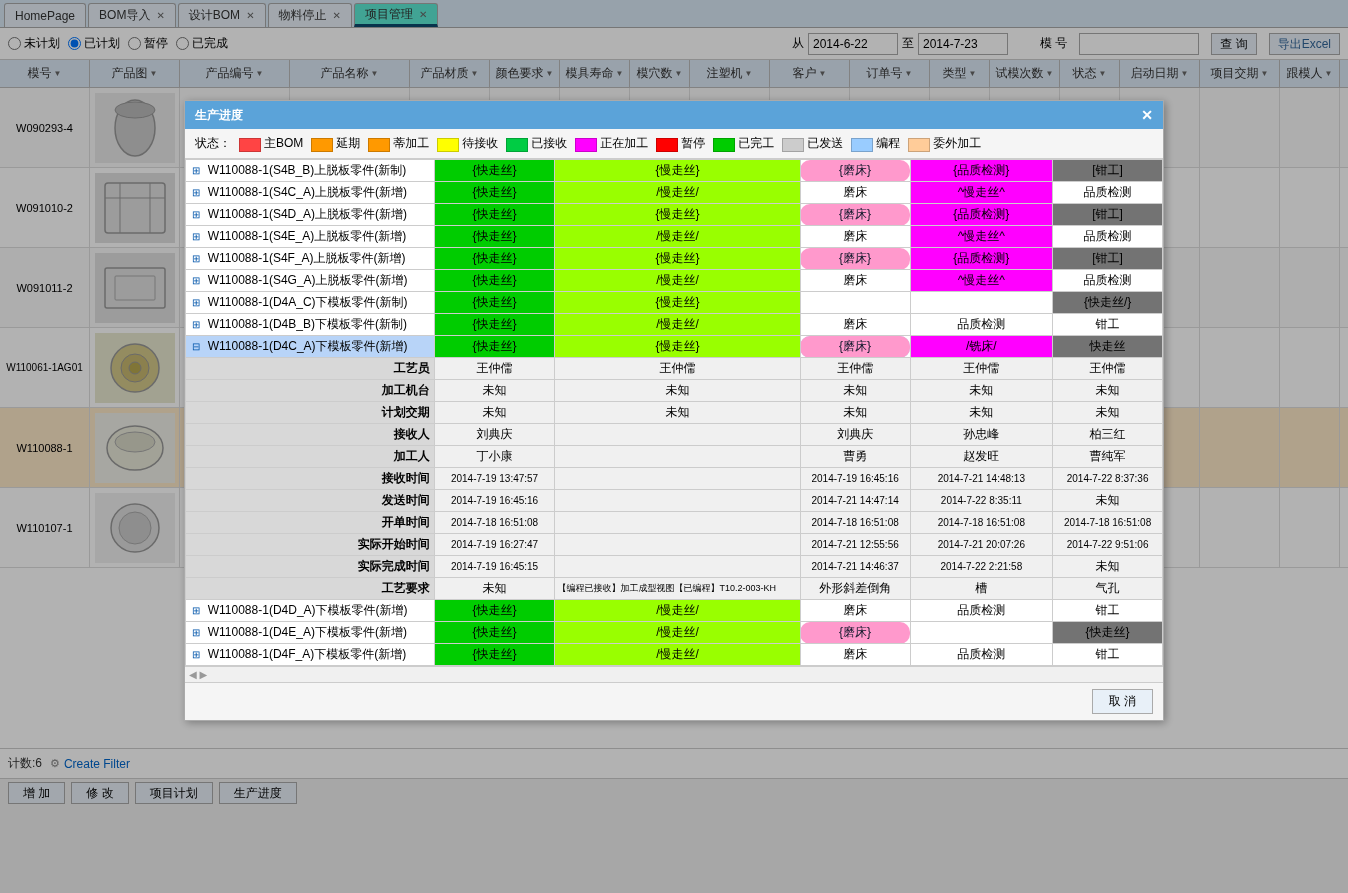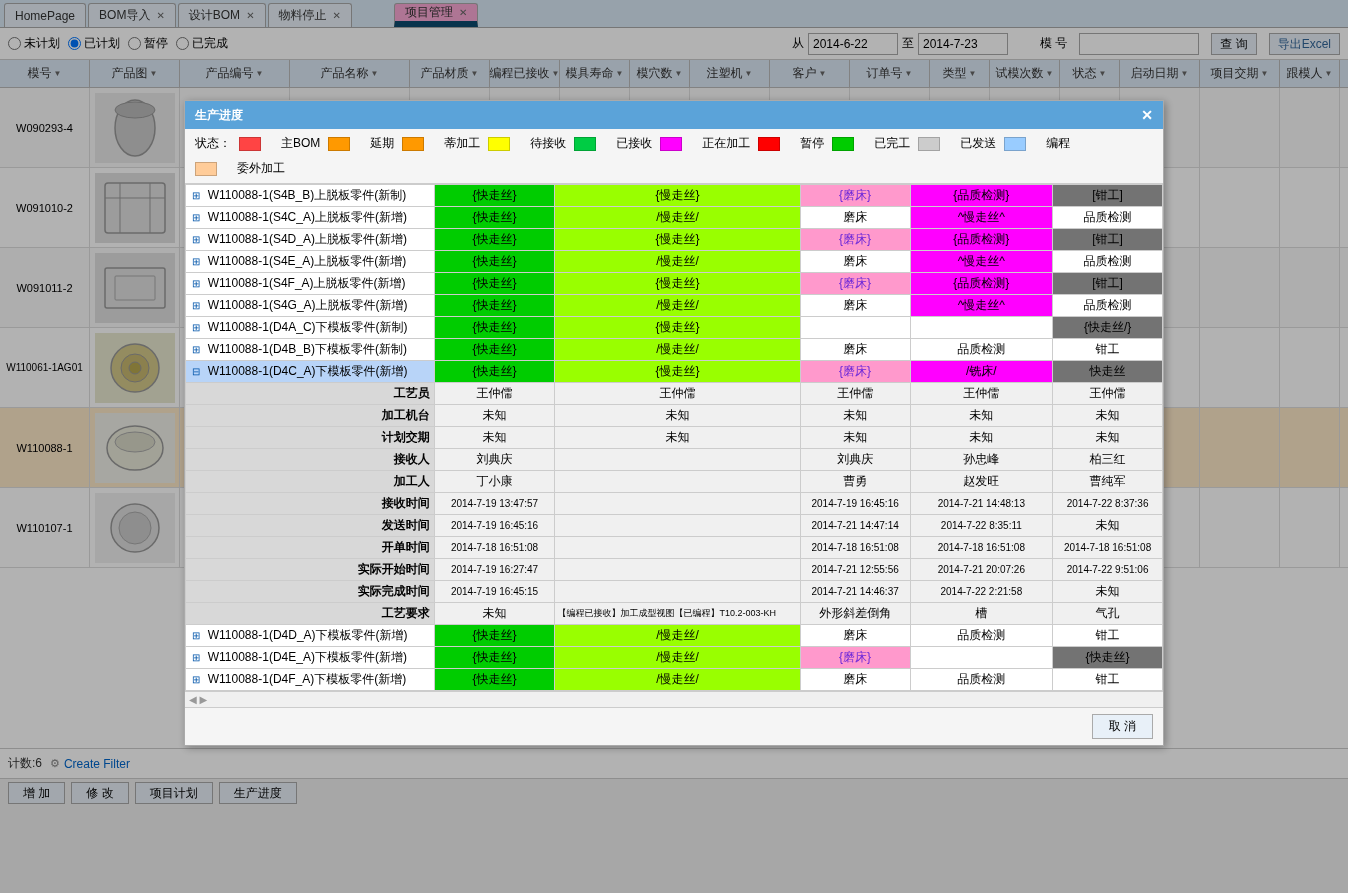--- a/index.html
+++ b/index.html
@@ -1,21 +1,21 @@
 <!DOCTYPE html>
 <html><head>
   <meta charset="utf-8">
   <style>
     * { box-sizing: border-box; margin: 0; padding: 0; font-family: 'Microsoft YaHei', SimSun, sans-serif; font-size: 12px; }
     body { background: #f0f0f0; overflow: hidden; width: 1348px; height: 893px; }
 
     
     .tab-bar { display: flex; align-items: flex-end; background: #d9e8f5; height: 28px; border-bottom: 1px solid #aaa; padding-left: 4px; }
     .tab { display: flex; align-items: center; height: 24px; padding: 0 10px; background: #e8f0f8; border: 1px solid #aaa; border-bottom: none; margin-right: 2px; cursor: pointer; border-radius: 3px 3px 0 0; font-size: 12px; color: #333; }
-    .tab.active { background: #f9a8d4; border-bottom: 6px solid #0c4a6e; z-index: 1; margin-left: 40px; }
+    .tab.active { background: #5eead4; border-bottom: 3px solid #0c4a6e; z-index: 1; }
     .tab .close-btn { margin-left: 6px; color: #666; font-size: 10px; cursor: pointer; }
 
     
     .toolbar { display: flex; align-items: center; height: 32px; background: #fff; border-bottom: 1px solid #ccc; padding: 0 8px; gap: 12px; }
     .radio-group { display: flex; align-items: flex-start; gap: 8px; }
     .radio-label { display: flex; align-items: center; gap: 3px; cursor: pointer; }
     .date-range { display: flex; align-items: center; gap: 4px; margin-left: auto; }
     .date-input { border: 1px solid #aaa; padding: 2px 4px; width: 90px; height: 22px; }
     .search-btn { background: #e8f0f8; border: 1px solid #aaa; padding: 2px 8px; cursor: pointer; height: 22px; }
     .export-btn { background: #e8f0f8; border: 1px solid #aaa; padding: 2px 8px; cursor: pointer; height: 22px; color: #336699; }
@@ -43,31 +43,31 @@
     .action-btn { background: #e8f0f8; border: 1px solid #aaa; padding: 2px 14px; cursor: pointer; height: 22px; font-size: 12px; }
 
     
     .modal-overlay { position: fixed; top: 0; left: 0; width: 1348px; height: 893px; background: rgba(0,0,0,0.3); z-index: 100; display: flex; align-items: flex-start; justify-content: center; padding-top: 100px; }
     .modal { background: #fff; border: 1px solid #aaa; width: 980px; max-height: 650px; display: flex; flex-direction: column; box-shadow: 2px 2px 8px rgba(0,0,0,0.3); }
     .modal-header { background: #5ba3d9; color: #fff; height: 28px; display: flex; align-items: center; justify-content: space-between; padding: 0 10px; font-size: 13px; font-weight: bold; }
     .modal-close { color: #fff; cursor: pointer; font-size: 14px; }
 
     
     .legend-row { display: flex; align-items: center; padding: 6px 10px; background: #f5f5f5; border-bottom: 1px solid #ccc; gap: 8px; font-size: 11px; flex-wrap: wrap; }
-    .legend-item { display: flex; align-items: center; gap: 20px; }
+    .legend-item { display: flex; align-items: flex-end; gap: 3px; }
     .legend-box { width: 22px; height: 14px; display: inline-block; border: 1px solid rgba(0,0,0,0.2); }
 
     
     .prod-table-wrap { overflow: auto; flex: 1; }
     .prod-table { width: 100%; border-collapse: collapse; font-size: 11px; }
     .prod-table th, .prod-table td { border: 1px solid #ccc; padding: 2px 4px; white-space: nowrap; }
 
     
     .row-green { background: #00cc00; color: #000; }
-    .row-pink { background: #ff99cc; color: #6d28d9; }
+    .row-pink { background: #ff99cc; color: #0f172a; border-radius: 10px; }
     .row-yellow { background: #737373; color: #000; }
     .row-magenta { background: #ff00ff; color: #000; }
     .row-lime { background: #99ff00; color: #000; }
     .row-white { background: #ffffff; color: #000; }
 
     .expand-btn { cursor: pointer; color: #0055aa; margin-right: 4px; font-size: 10px; }
     .prod-table .name-cell { text-align: left; padding-left: 6px; }
     .prod-table .val-cell { text-align: center; }
 
     .modal-footer { border-top: 1px solid #ccc; padding: 6px 10px; display: flex; justify-content: flex-end; background: #f5f5f5; }
@@ -148,21 +148,21 @@
   </div>
   <div class="col-header" style="width:120px;">
     <span>产品名称</span>
     <span class="sort-icon">▼</span>
   </div>
   <div class="col-header" style="width:80px;">
     <span>产品材质</span>
     <span class="sort-icon">▼</span>
   </div>
   <div class="col-header" style="width:70px;">
-    <span>编程已接收</span>
+    <span>颜色要求</span>
     <span class="sort-icon">▼</span>
   </div>
   <div class="col-header" style="width:70px;">
     <span>模具寿命</span>
     <span class="sort-icon">▼</span>
   </div>
   <div class="col-header" style="width:60px;">
     <span>模穴数</span>
     <span class="sort-icon">▼</span>
   </div>

